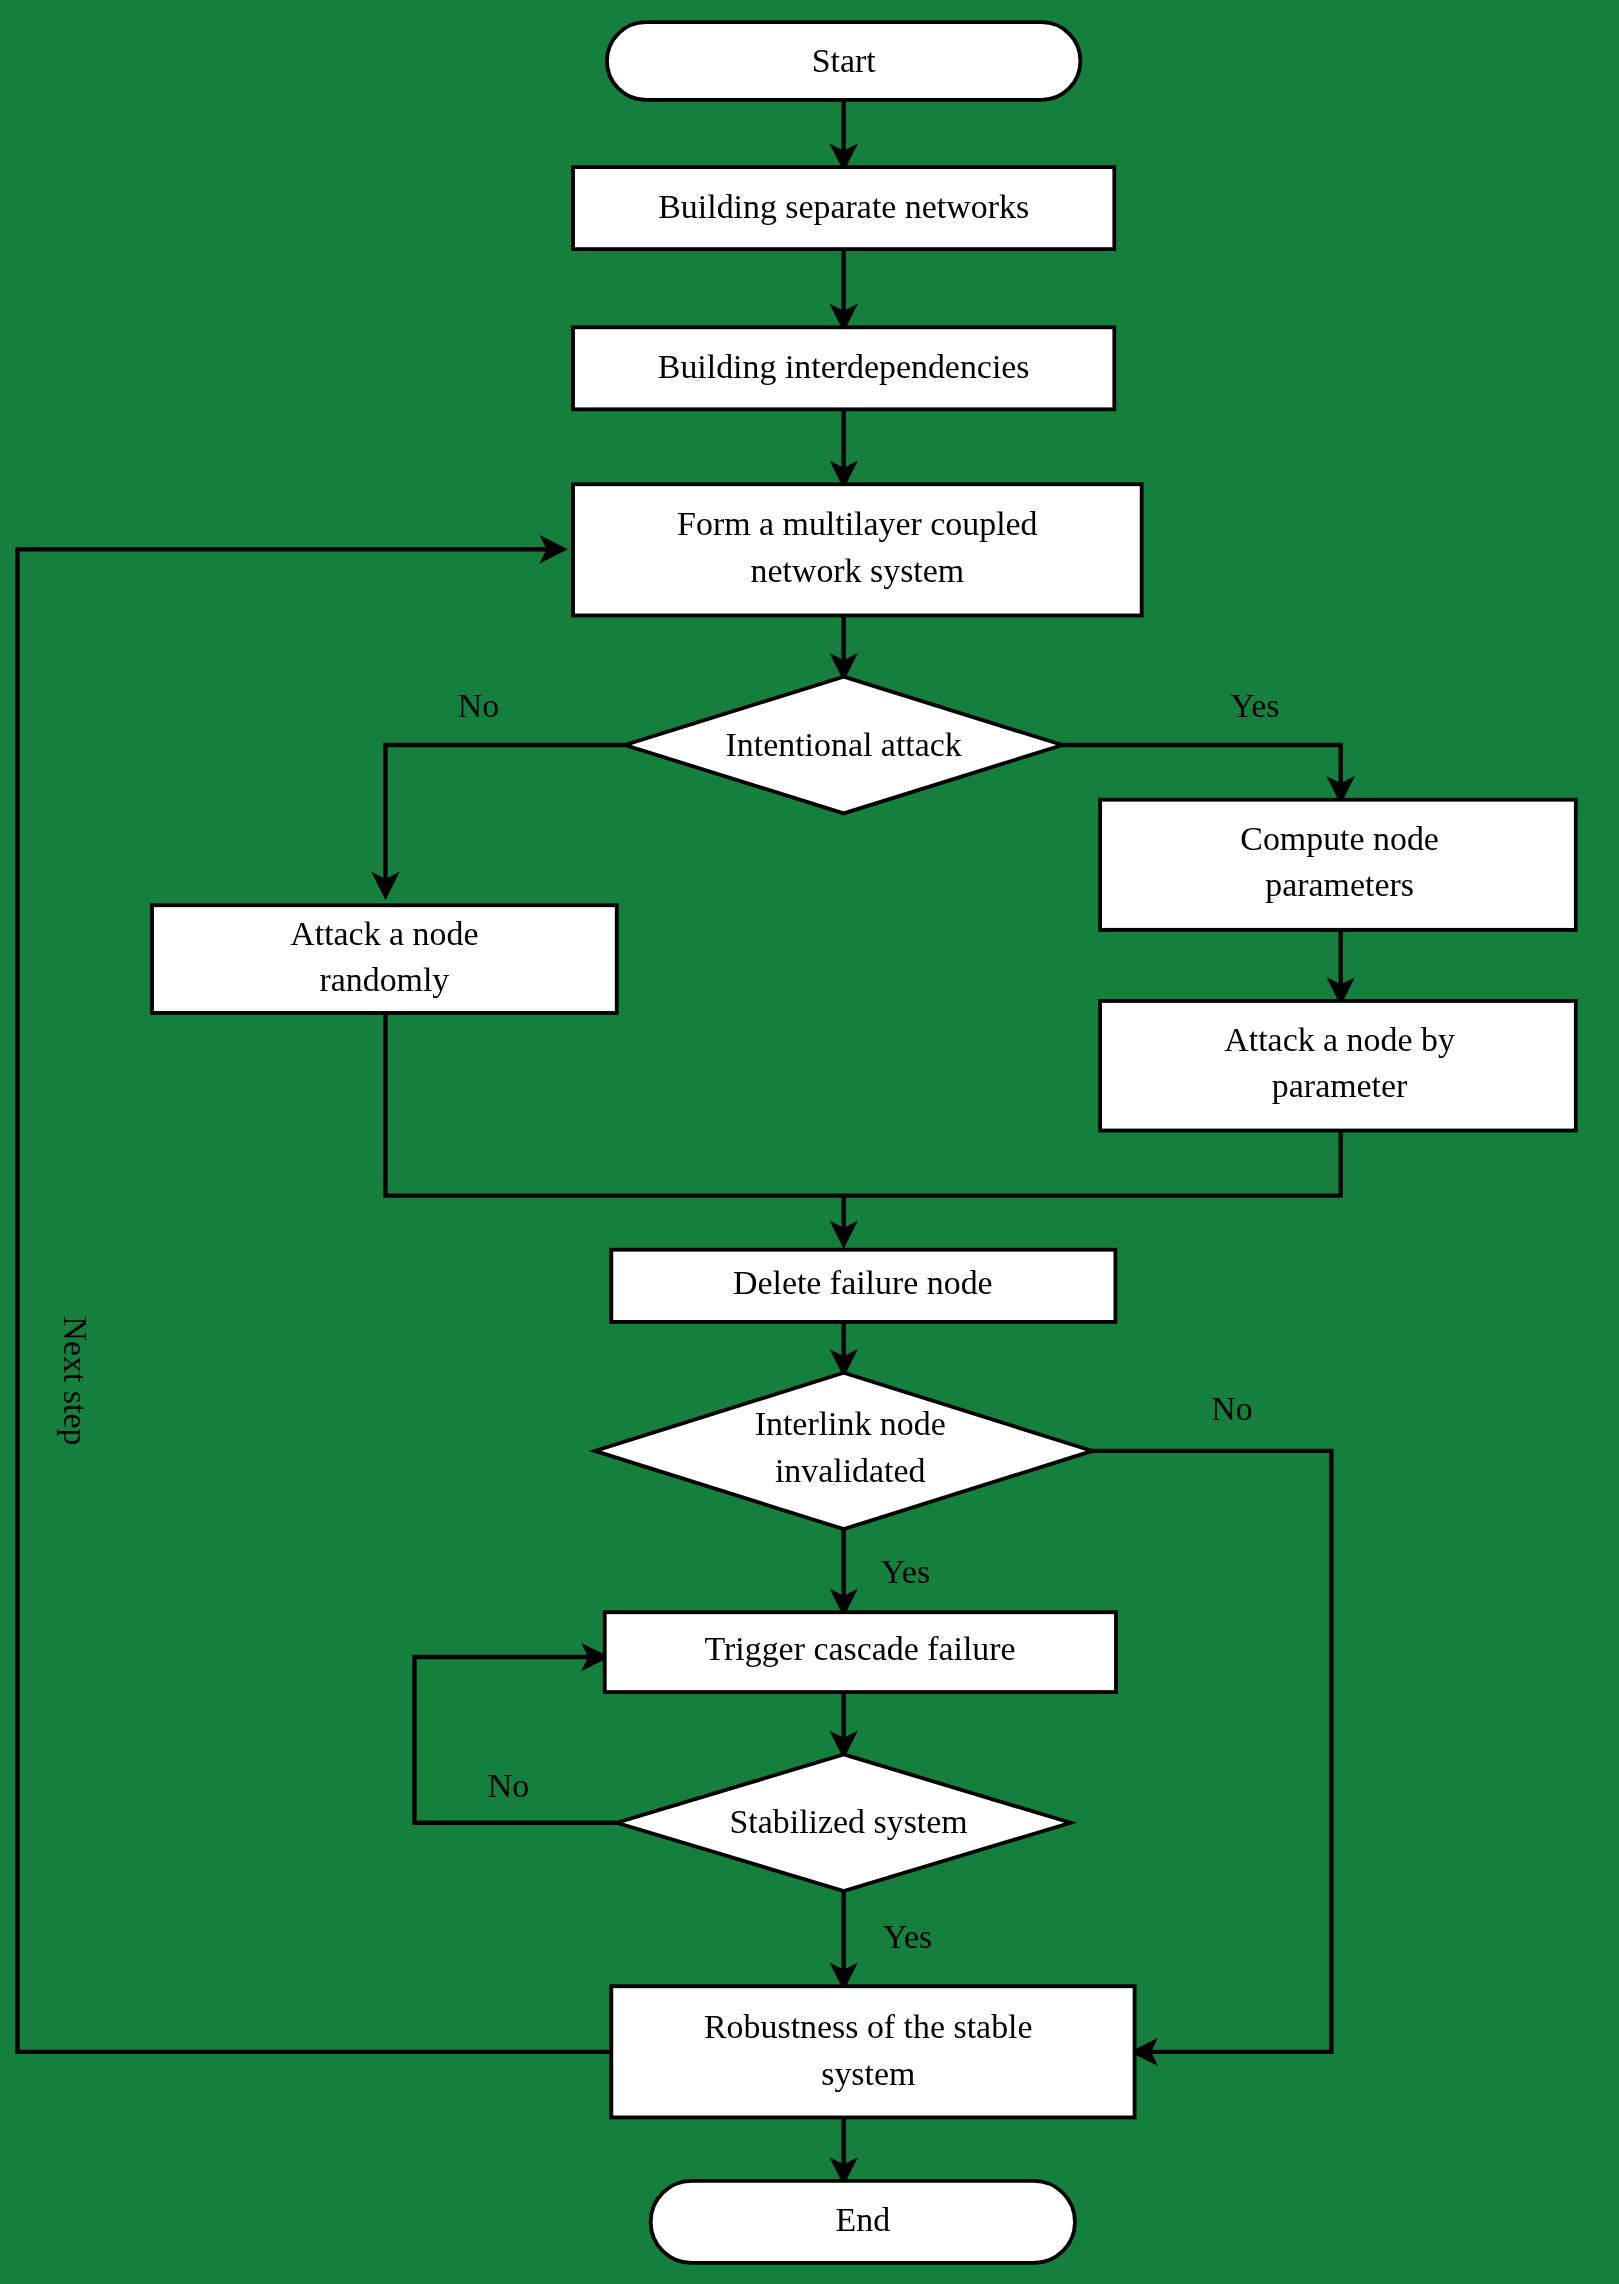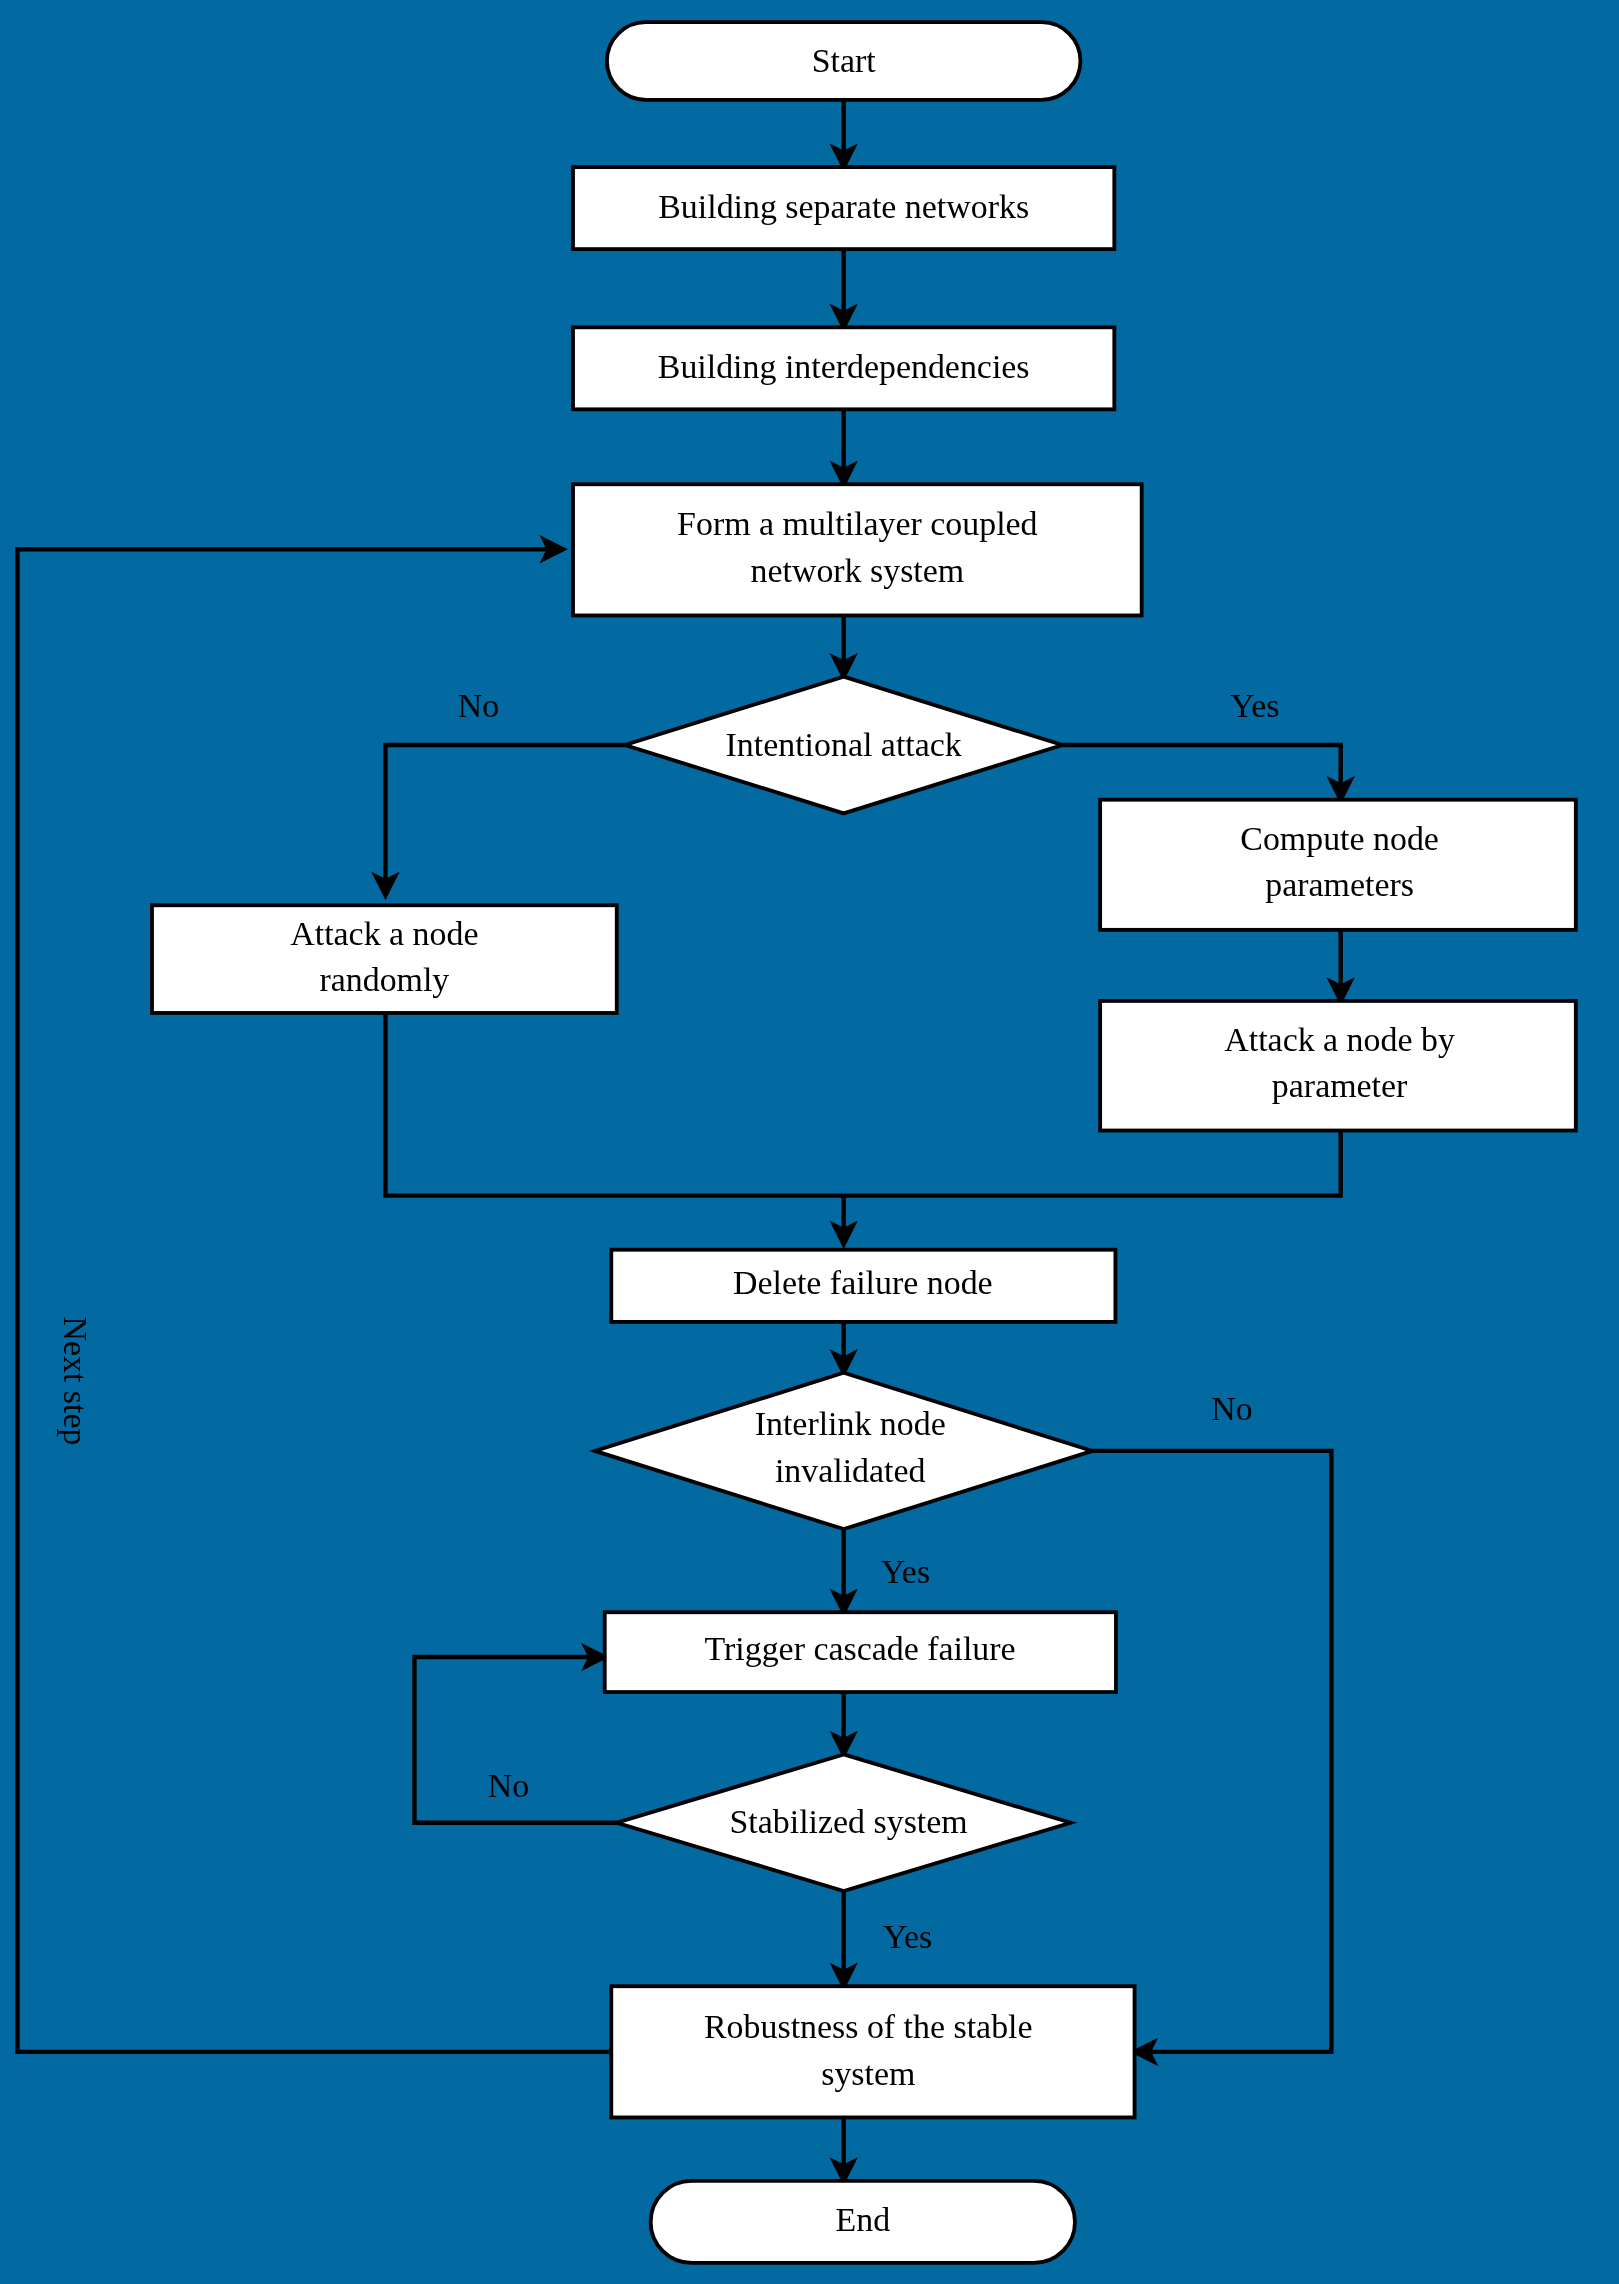--- a/index.html
+++ b/index.html
@@ -7,21 +7,21 @@
     padding: 0;
     background: #ffffff;
   }
   body {
     font-family: "Liberation Serif", "DejaVu Serif", serif;
   }
   #flowchart-root {
     position: relative;
     width: 1619px;
     height: 2284px;
-    background: #0369a1;
+    background: #15803d;
     overflow: hidden;
   }
   svg.chart {
     display: block;
     width: 1619px;
     height: 2284px;
   }
   .shape {
     fill: #ffffff;
     stroke: #000000;

